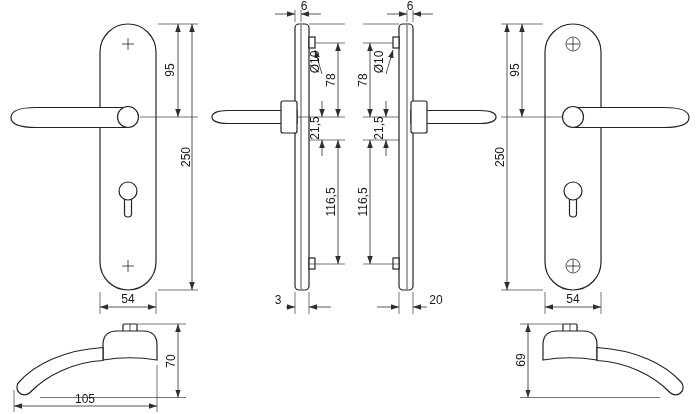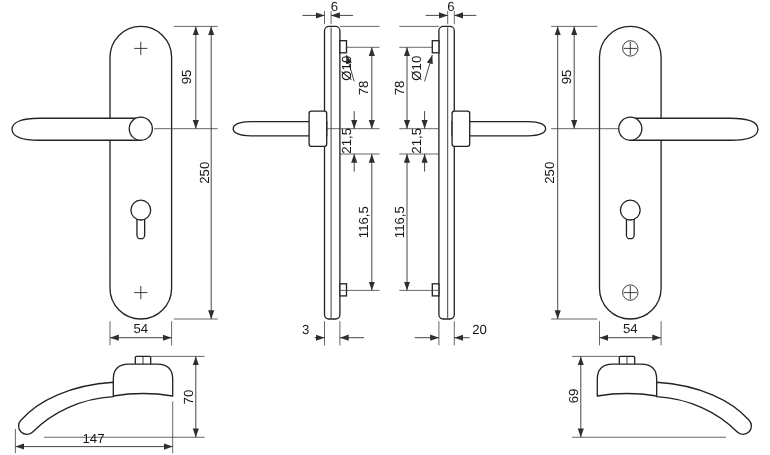--- a/index.html
+++ b/index.html
@@ -146,16 +146,16 @@
 <span class="dim v" style="left:379px;top:62px">Ø10</span>
 <span class="dim v" style="left:379px;top:128px">21,5</span>
 <span class="dim v" style="left:363px;top:202px">116,5</span>
 <span class="dim" style="left:436px;top:300px">20</span>
 
 <span class="dim v" style="left:515px;top:70px">95</span>
 <span class="dim v" style="left:500px;top:157px">250</span>
 <span class="dim" style="left:573px;top:299px">54</span>
 
 <span class="dim v" style="left:171px;top:361px">70</span>
-<span class="dim" style="left:85px;top:399px">147</span>
+<span class="dim" style="left:85px;top:399px">105</span>
 <span class="dim v" style="left:521px;top:360px">69</span>
 
 </div>
 
 </body></html>

